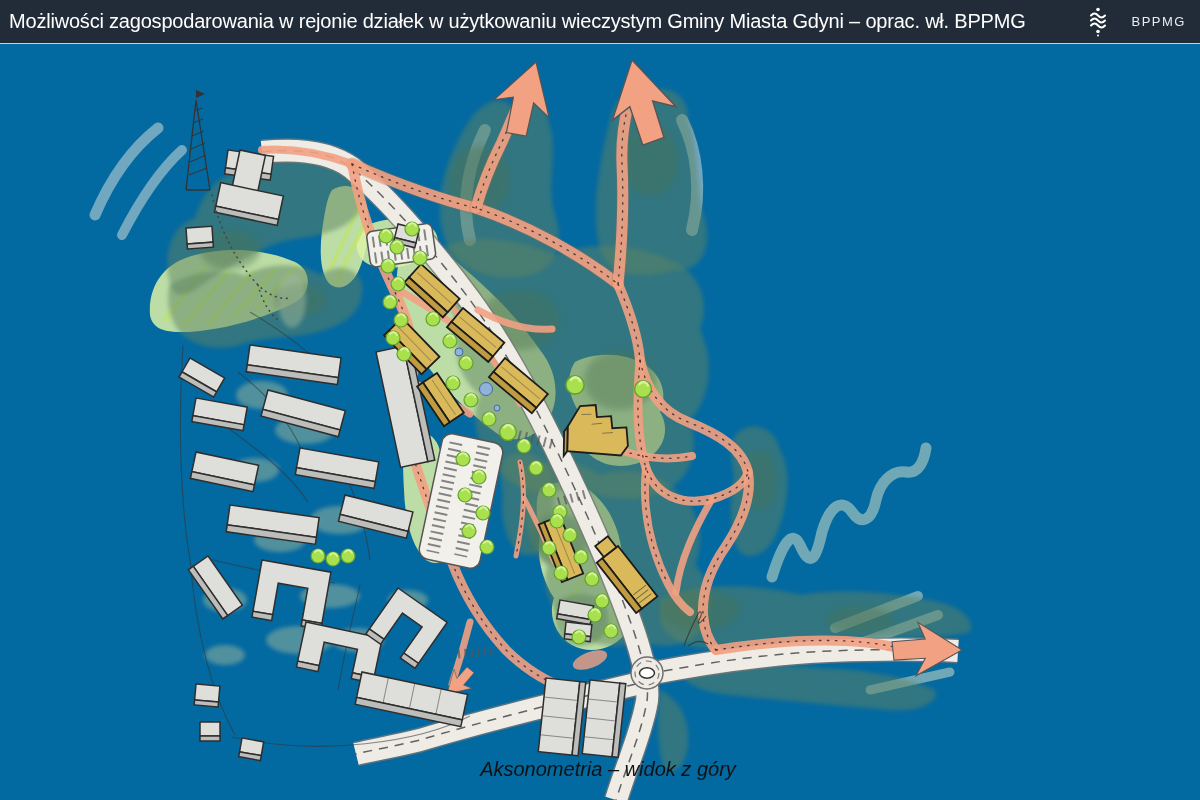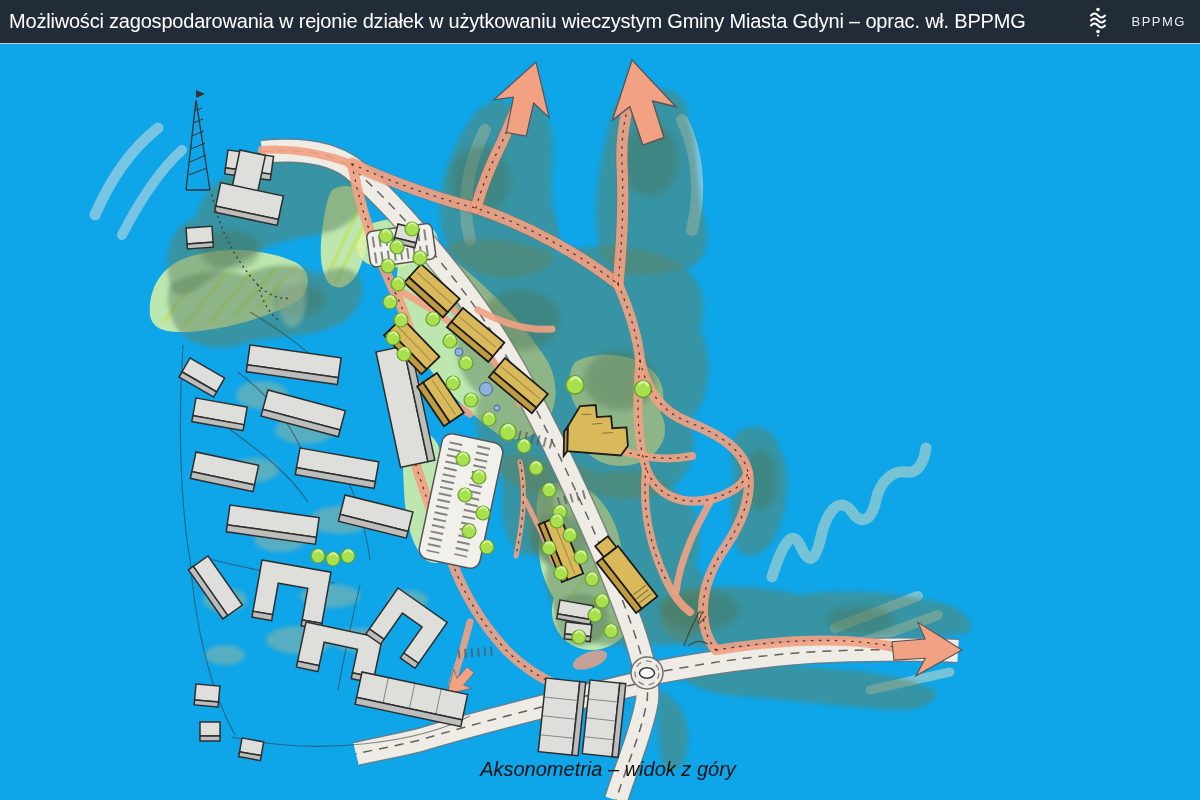--- a/index.html
+++ b/index.html
@@ -7,21 +7,21 @@
     --path-salmon:#F2A183;
     --forest-green:#5F8462;
     --tree-green:#A8E04E;
     --lawn-green:#DDF2A6;
     --proposed-building:#D9B959;
     --existing-building:#DEDEDB;
     --pond-blue:#8FB3DC;
     --road-fill:#EFECE6;
   }
   html,body{margin:0;padding:0;background:#fff;}
-  #page{position:relative;width:1200px;height:800px;overflow:hidden;background:#0ea5e9;
+  #page{position:relative;width:1200px;height:800px;overflow:hidden;background:#0369a1;
         font-family:"Liberation Sans",sans-serif;}
   #map-svg{position:absolute;left:0;top:0;width:1200px;height:800px;}
   .header{position:absolute;left:0;top:0;width:1200px;height:43px;background:var(--header-bg);
           display:flex;align-items:center;justify-content:space-between;z-index:5;
           border-bottom:1px solid #ccd0d5;}
   .header .title{color:#fff;font-size:20px;letter-spacing:-0.2px;padding-left:9px;white-space:nowrap;}
   .logo{display:flex;align-items:center;gap:24px;padding-right:14px;}
   .logo .label{color:#E9ECF0;font-size:13px;letter-spacing:1.5px;}
   .caption{position:absolute;left:8px;top:758px;width:1200px;text-align:center;
            font-size:20px;font-style:italic;color:#111;z-index:4;}

